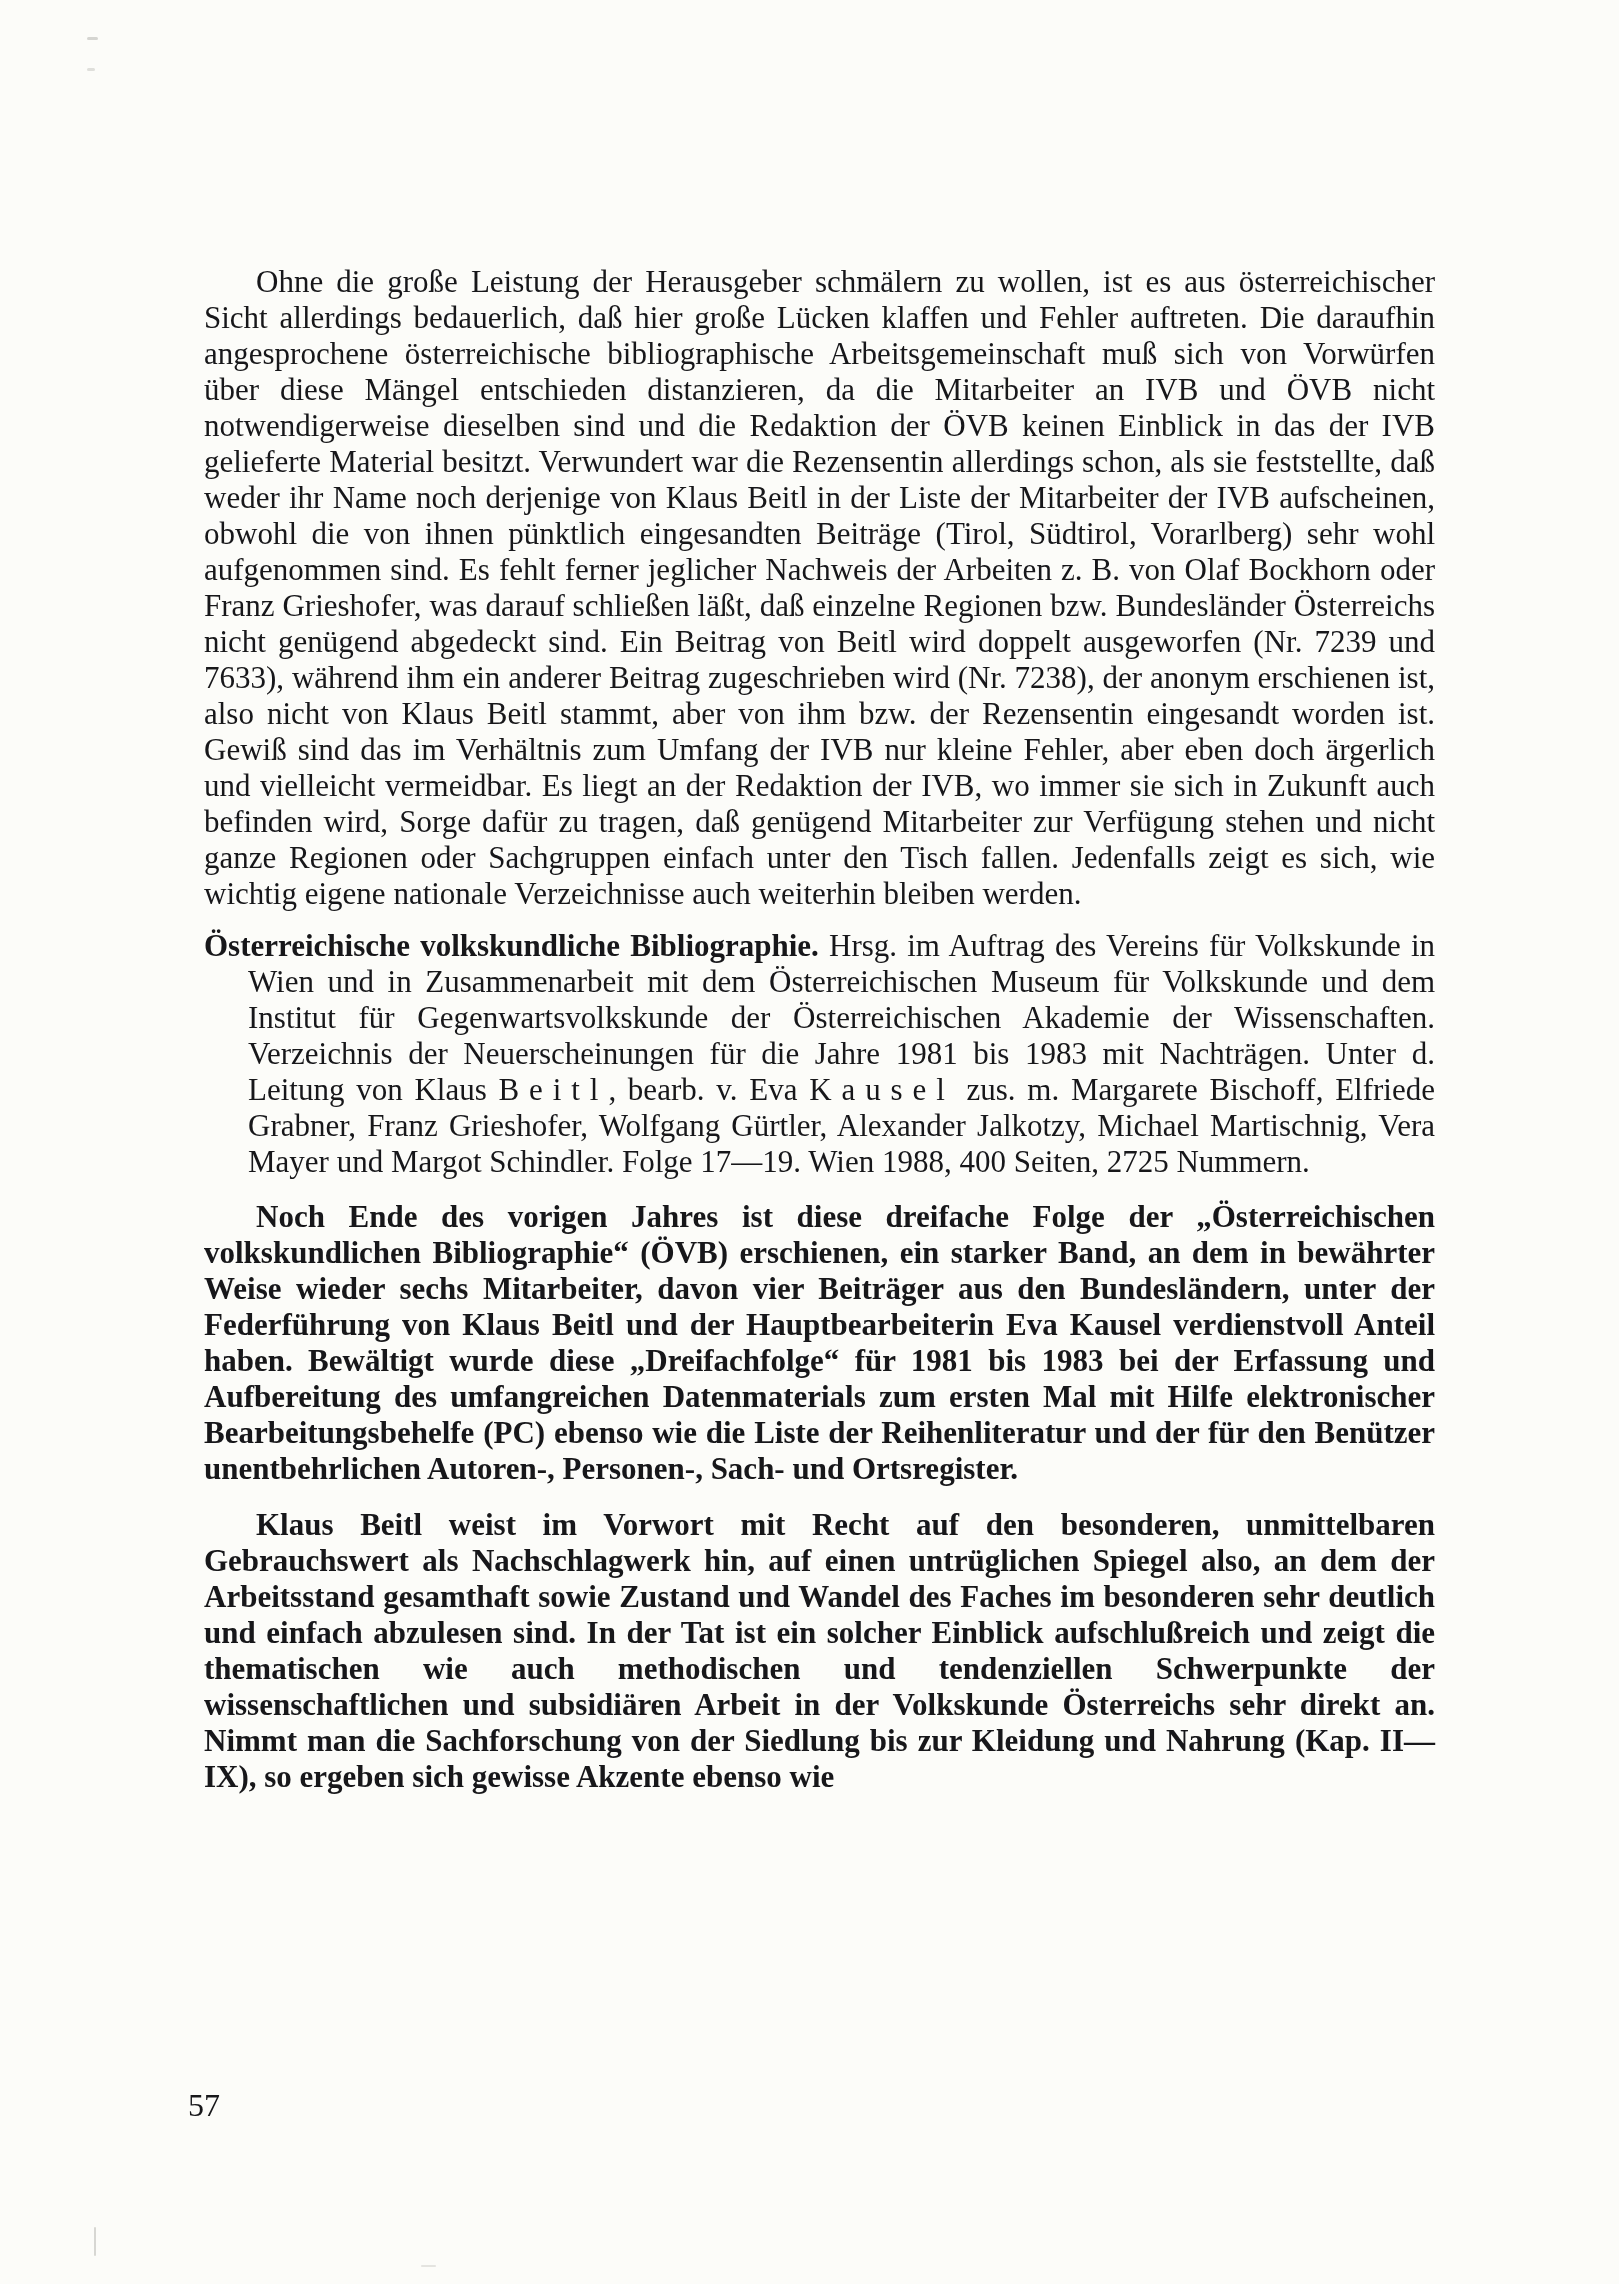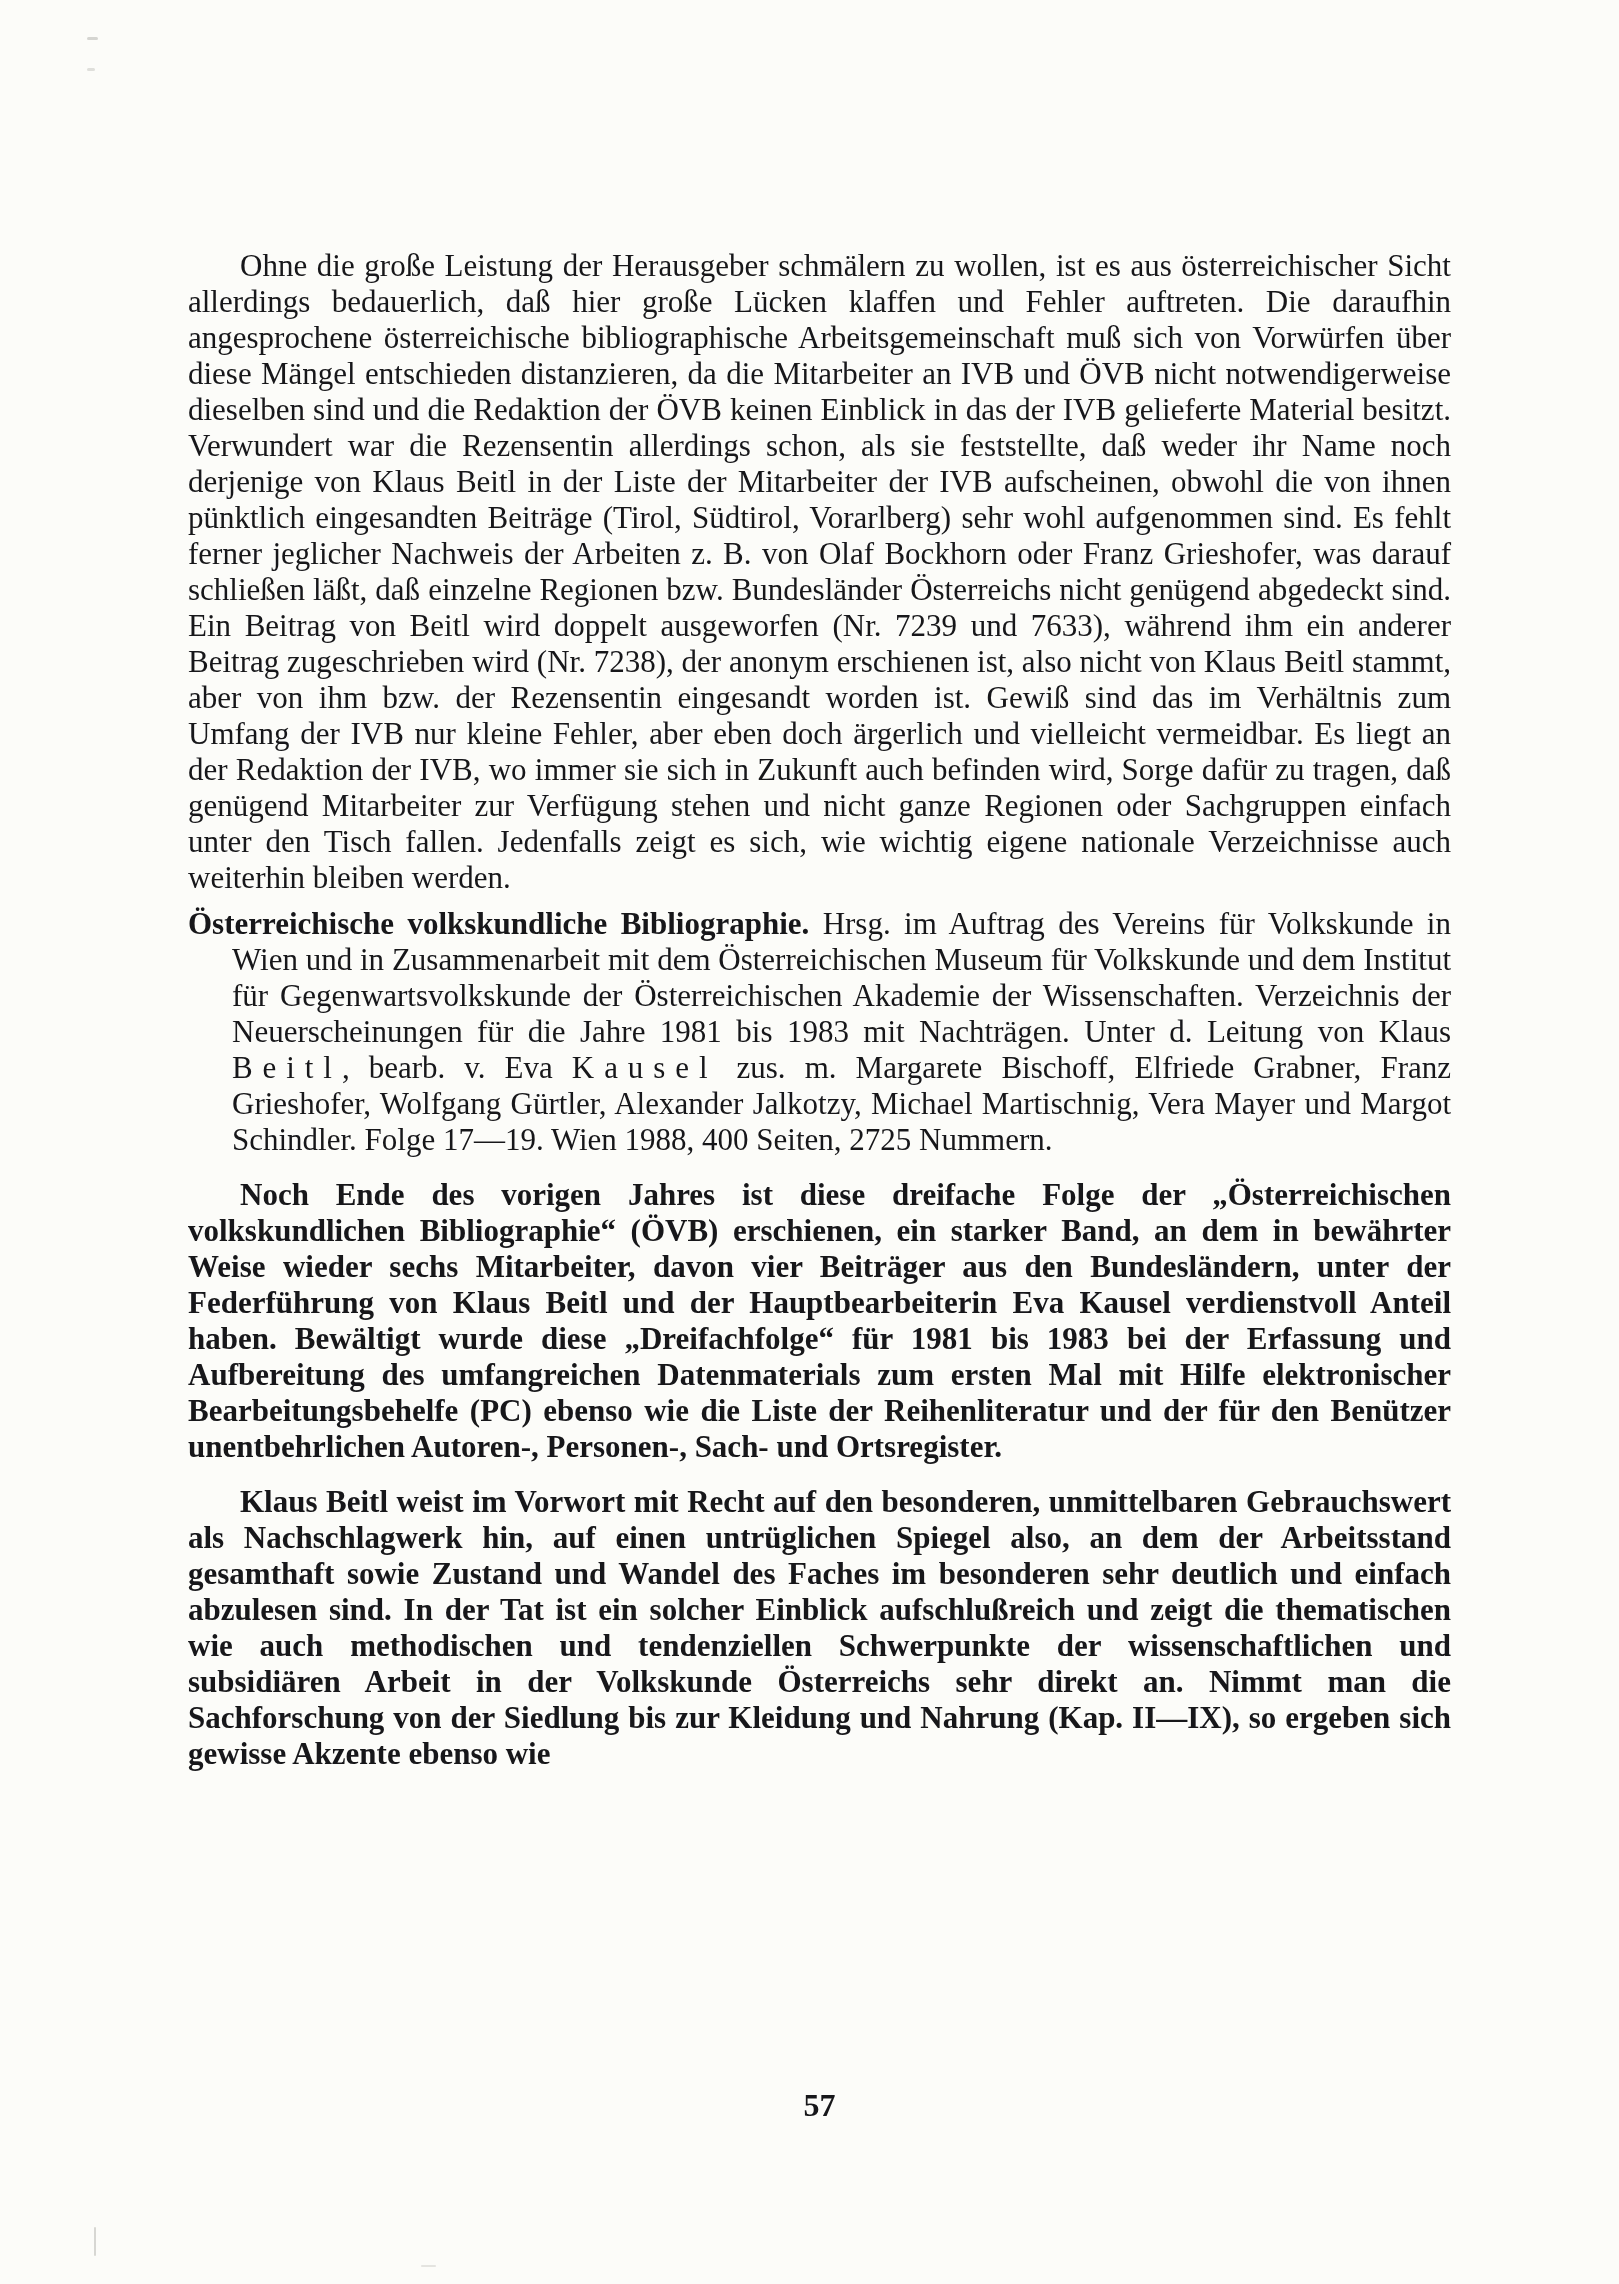--- a/index.html
+++ b/index.html
@@ -19,21 +19,21 @@
   }
   .text-block {
     position: absolute;
     left: 188px;
     top: 248px;
     width: 1263px;
     font-size: 31px;
     line-height: 36px;
   }
   .text-block p {
-    margin: 0;
+    margin: 16px;
     text-align: justify;
   }
   .first-indent {
     text-indent: 52px;
   }
   .signature {
     text-align: right !important;
     padding-right: 144px;
   }
   .sperr {
@@ -49,24 +49,23 @@
   }
   .para-gap {
     margin-top: 19.4px !important;
     font-weight: bold;
   }
   .page-number {
     position: absolute;
     top: 2087px;
     left: 188px;
     width: 1263px;
-    text-align: center;
+    text-align: left;
     font-size: 32px;
     line-height: 36px;
-    font-weight: bold;
   }
   .artifact {
     position: absolute;
     background: #9c9c96;
   }
   .art-1 { left: 87px; top: 37px;   width: 11.3px; height: 3.2px;  opacity: .40; border-radius: 1.6px; }
   .art-2 { left: 87px; top: 68px;   width: 8px; height: 3.2px;  opacity: .30; border-radius: 1.6px; }
   .art-3 { left: 94px; top: 2227px; width: 2.4px;  height: 29px; opacity: .38; border-radius: 1.6px; }
   .art-4 { left: 421px; top: 2265px; width: 14.6px; height: 2.4px;  opacity: .25; border-radius: 1.6px; }
 </style>

